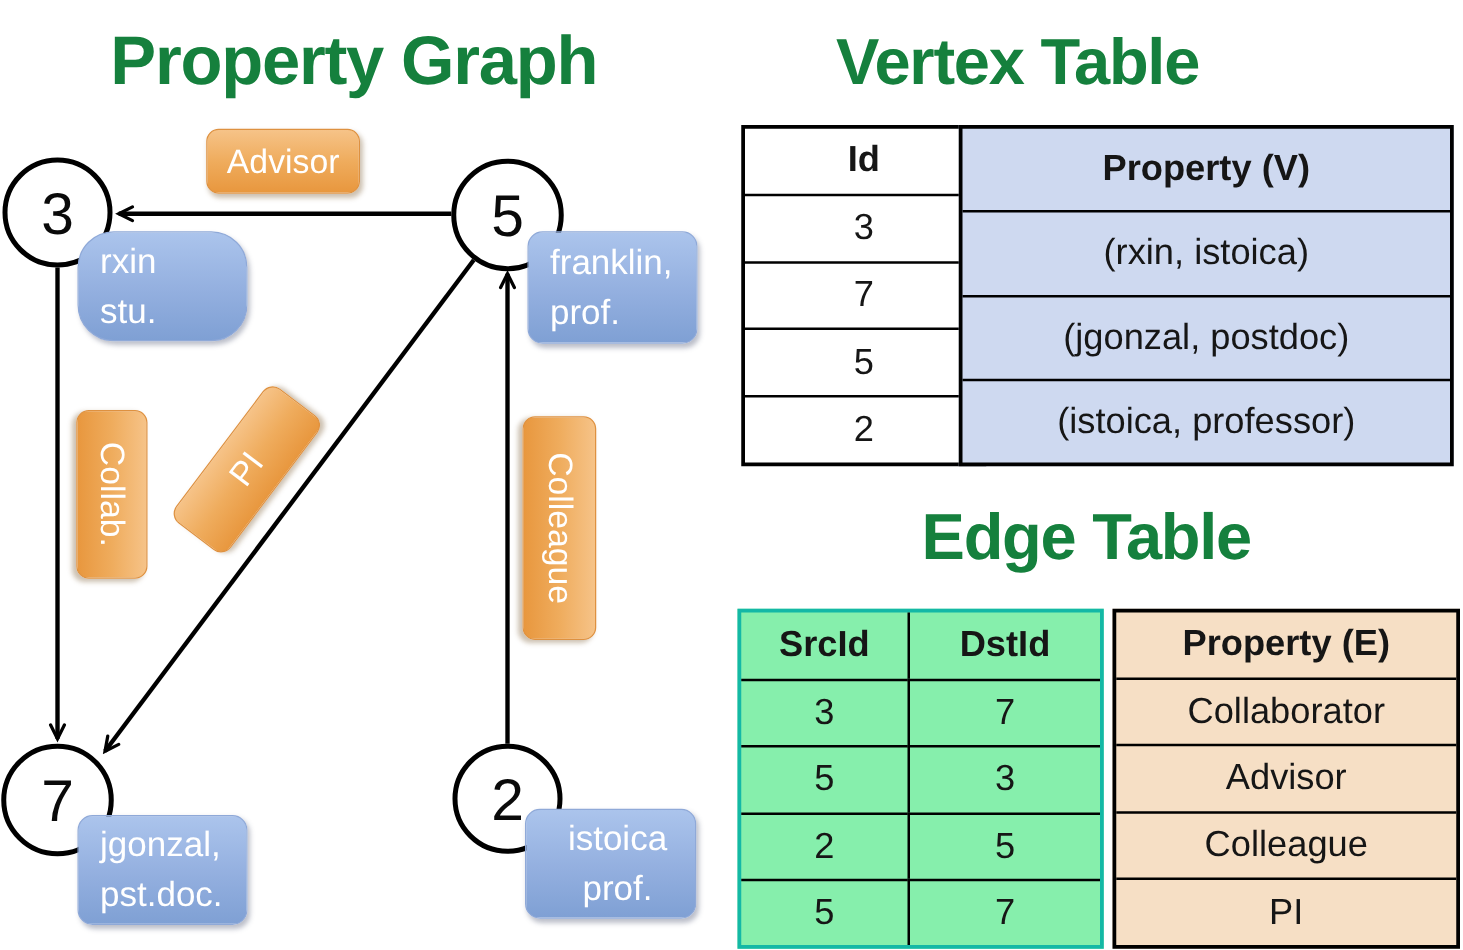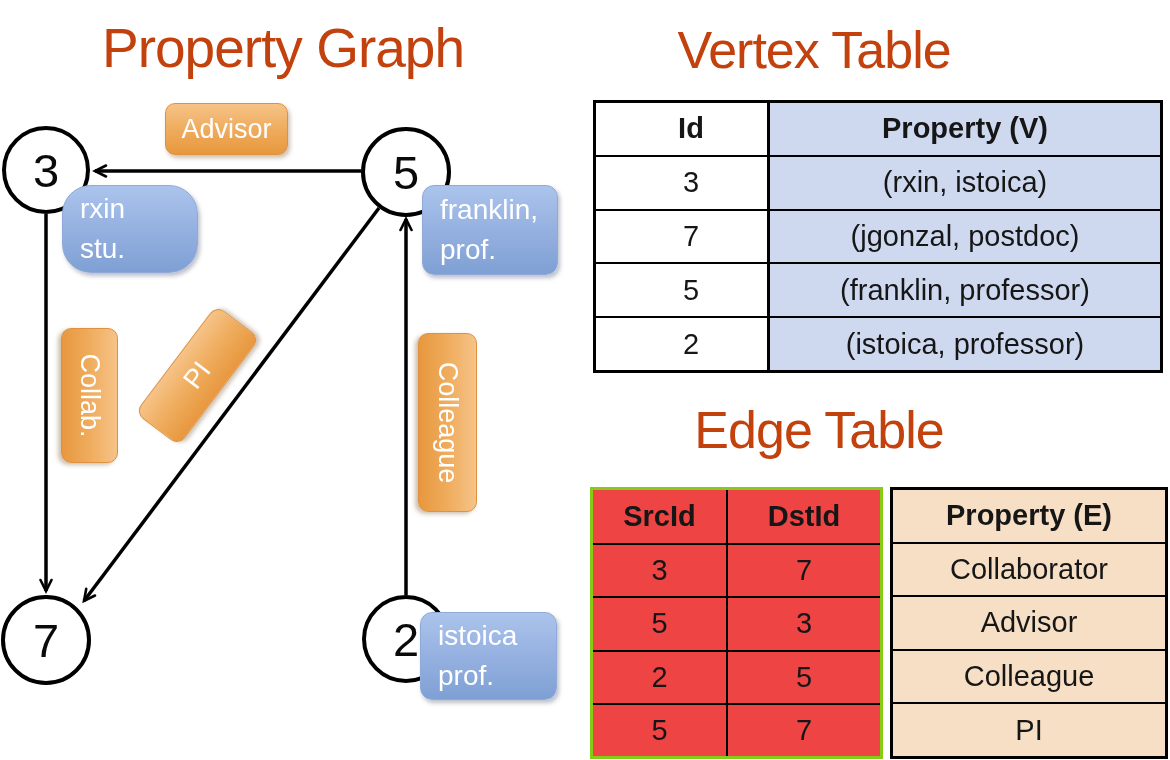--- a/index.html
+++ b/index.html
@@ -1,26 +1,26 @@
 <!DOCTYPE html>
 <html><head>
 <meta charset="utf-8">
 <style>
   html,body{margin:0;padding:0;background:#fff;}
   .canvas{
     position:relative;width:1170px;height:760px;overflow:hidden;
     background:#fff;font-family:"Liberation Sans",sans-serif;color:#111;
   }
   .title{
-    position:absolute;text-align:center;font-size:52px;font-weight:400;
-    letter-spacing:-1px;color:#c2410c;white-space:nowrap;
+    position:absolute;text-align:center;font-size:52px;font-weight:700;
+    letter-spacing:-1px;color:#15803d;white-space:nowrap;
   }
   #graph-title{left:0;top:16px;width:566px;font-size:55px;}
   #vertex-title{left:559px;top:20px;width:510px;}
-  #edge-title{left:564px;top:400px;width:510px;}
+  #edge-title{left:614px;top:400px;width:510px;}
 
   
   .vertex{
     position:absolute;border:4px solid #000;border-radius:50%;background:#fff;
     display:flex;align-items:center;justify-content:center;
     font-size:47px;font-weight:400;z-index:1;box-sizing:border-box;color:#0a0a0a;
   }
   #v3{left:2px;top:126px;width:88px;height:88px;}
   #v5{left:361px;top:127px;width:90px;height:90px;}
   #v7{left:1px;top:595px;width:90px;height:90px;}
@@ -45,35 +45,35 @@
     position:absolute;z-index:3;border-radius:12px;box-sizing:border-box;
     background:linear-gradient(180deg,#ABC4EC 0%,#93AFDF 55%,#7FA0D4 100%);
     border:1.5px solid #8FA9D8;
     box-shadow:2px 3px 4px rgba(60,70,100,.35);
     color:#fff;font-size:28px;line-height:40px;
     padding:6px 6px 6px 17px;display:flex;flex-direction:column;justify-content:center;
   }
   #prop-rxin{left:62px;top:185px;width:136px;height:88px;border-radius:29px;}
   #prop-franklin{left:422px;top:185px;width:136px;height:90px;}
   #prop-jgonzal{left:62px;top:652px;width:136px;height:88px;}
-  #prop-istoica{left:420px;top:612px;width:137px;height:88px;}
+  #prop-istoica{left:420px;top:647px;width:137px;height:88px;align-items:center;}
 
   
   .tblcol{position:absolute;border:3px solid #000;box-sizing:border-box;
     display:flex;flex-direction:column;background:#fff;}
   .tblcol .cell{flex:1;display:flex;align-items:center;justify-content:center;
     font-size:29px;color:#161616;}
   .tblcol .cell + .cell{border-top:2px solid #000;}
   .hdr{font-weight:bold;font-size:27px;}
 
   #vt-id{left:593px;top:100px;width:196px;height:273px;}
   #vt-prop{left:767px;top:100px;width:396px;height:273px;background:#CED9F0;}
 
-  .gridtbl{position:absolute;border:3px solid #84cc16;box-sizing:border-box;
-    display:grid;background:#ef4444;}
+  .gridtbl{position:absolute;border:3px solid #14b8a6;box-sizing:border-box;
+    display:grid;background:#86efac;}
   #et-ids{left:590px;top:487px;width:293px;height:272px;
     grid-template-columns:133px 1fr;grid-template-rows:repeat(5,1fr);}
   .gridtbl .cell{display:flex;align-items:center;justify-content:center;
     font-size:29px;color:#161616;box-sizing:border-box;}
   .gridtbl .cell.c2{border-left:2px solid #000;}
   .gridtbl .cell.rb{border-top:2px solid #000;}
   #et-prop{left:890px;top:487px;width:278px;height:272px;background:#F6DFC5;}
 </style>
 </head>
 <body>
@@ -115,37 +115,40 @@
   <div class="pill" id="pill-colleague">Colleague</div>
 
   <div class="vprop" id="prop-rxin">
     <span>rxin</span>
     <span>stu.</span>
   </div>
   <div class="vprop" id="prop-franklin">
     <span>franklin,</span>
     <span>prof.</span>
   </div>
+  <div class="vprop" id="prop-jgonzal">
+    <span>jgonzal,</span>
+    <span>pst.doc.</span>
+  </div>
   <div class="vprop" id="prop-istoica">
     <span>istoica</span>
     <span>prof.</span>
   </div>
 
   <div class="tblcol" id="vt-id">
     <div class="cell hdr">Id</div>
     <div class="cell">3</div>
     <div class="cell">7</div>
     <div class="cell">5</div>
     <div class="cell">2</div>
   </div>
   <div class="tblcol" id="vt-prop">
     <div class="cell hdr">Property (V)</div>
     <div class="cell">(rxin, istoica)</div>
     <div class="cell">(jgonzal, postdoc)</div>
-    <div class="cell">(franklin, professor)</div>
     <div class="cell">(istoica, professor)</div>
   </div>
 
   <div class="gridtbl" id="et-ids">
     <div class="cell hdr">SrcId</div>
     <div class="cell hdr c2">DstId</div>
     <div class="cell rb">3</div>
     <div class="cell rb c2">7</div>
     <div class="cell rb">5</div>
     <div class="cell rb c2">3</div>

